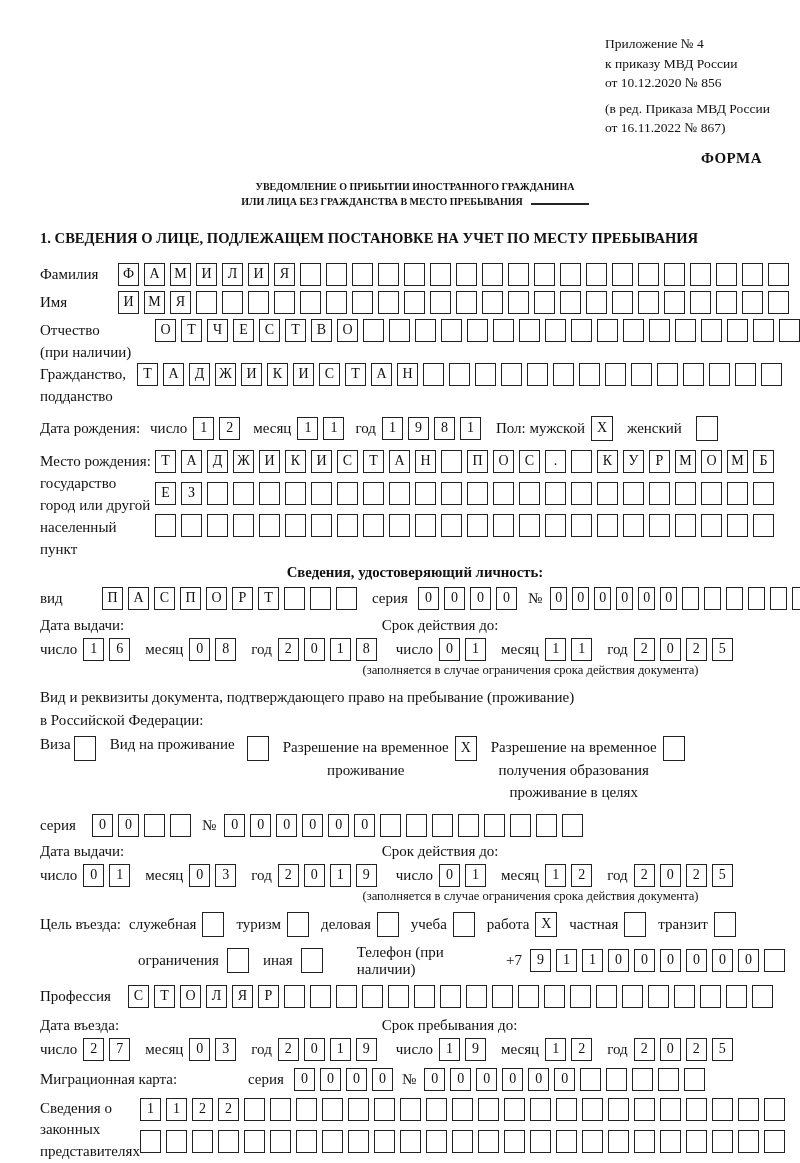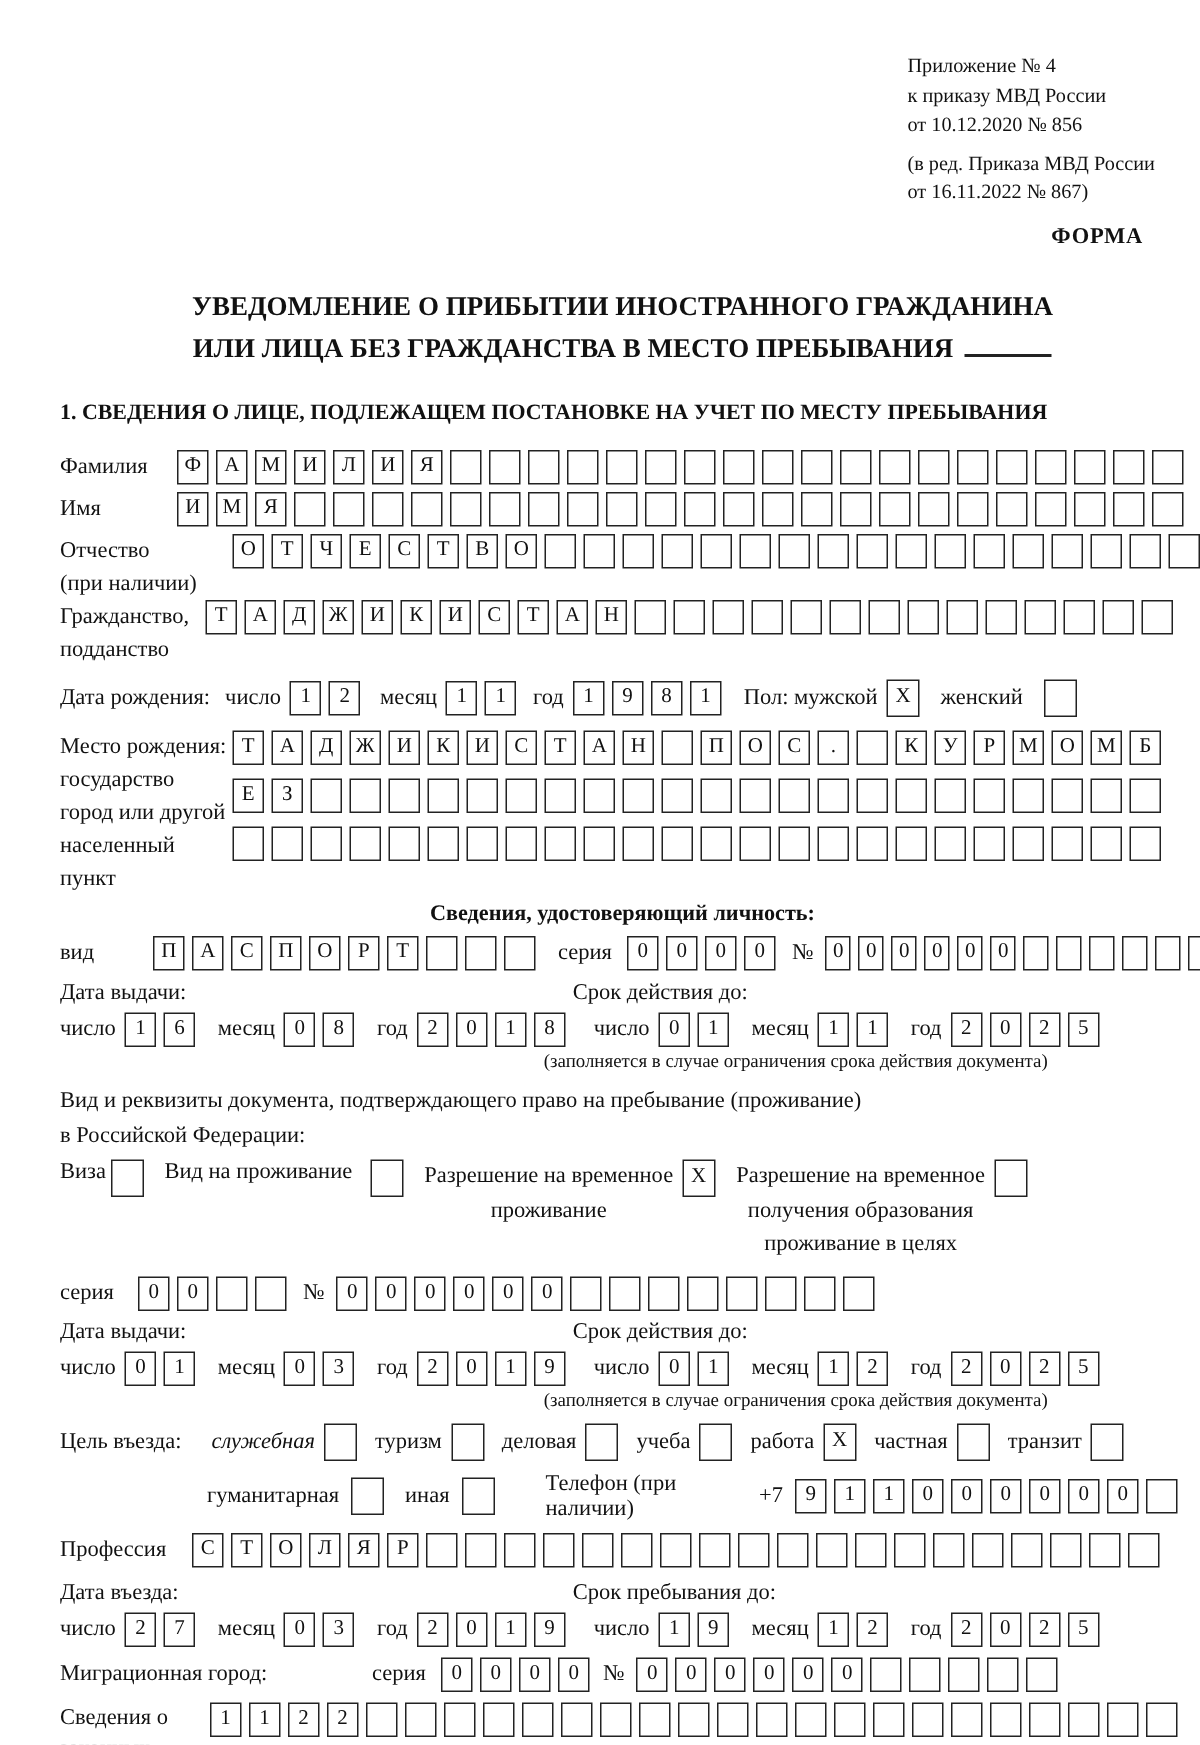--- a/index.html
+++ b/index.html
@@ -6,21 +6,21 @@
   .page{
     width:800px;height:1163px;box-sizing:border-box;
     padding:34px 10px 0 40px;overflow:hidden;position:relative;
     background:#fff;color:#111;
     font-family:"Liberation Serif","DejaVu Serif",serif;
     font-size:15px;
   }
   .hdr{margin-left:auto;width:185px;font-size:13.5px;line-height:1.45;}
   .hdr .sub{margin-top:6px;}
   .forma{text-align:right;padding-right:28px;font-weight:bold;font-size:15px;margin-top:12px;letter-spacing:.5px;}
-  .title{text-align:center;font-weight:bold;font-size:18px;line-height:1.55;margin-top:24px;}
+  .title{text-align:center;font-weight:bold;font-size:10px;line-height:1.55;margin-top:12px;}
   .blank-line{display:inline-block;width:58px;border-bottom:2px solid #222;height:2px;margin-left:8px;}
   .sec-head{font-weight:bold;font-size:14.6px;margin:20px 0 16px 0;}
   .row{display:flex;align-items:center;margin-bottom:5px;}
   .lbl{flex:none;}
   .cells{white-space:nowrap;display:inline-block;}
   .cell{
     box-sizing:border-box;display:inline-block;width:21px;height:23px;
     border:1.7px solid #222;margin-right:5px;text-align:center;
     font-size:14px;line-height:20px;vertical-align:middle;background:#fff;
   }
@@ -41,21 +41,21 @@
   .dp-head{text-align:left;margin-bottom:4px;}
   .dp-row{display:flex;align-items:center;}
   .dp-row .t{margin:0 6px 0 0;} .dp-row .t2{margin:0 6px 0 10px;}
   .caption{font-size:12.6px;margin:0 0 8px 43%;white-space:nowrap;}
   .intro{line-height:1.55;margin-bottom:4px;}
   .opts{display:flex;align-items:flex-start;margin:2px 0 10px 0;}
   .opt{display:flex;align-items:flex-start;margin-right:14px;}
   .opt .olines{text-align:center;line-height:1.5;}
   .purpose-row{display:flex;align-items:center;margin-bottom:7px;flex-wrap:nowrap;}
   .purpose-row .plbl{margin:0 4px 0 12px;}
-  .purpose-row .plbl.first{margin-left:20px;font-style:italic;}
+  .purpose-row .plbl.first{margin-left:8px;}
   .guard{display:flex;align-items:flex-start;}
   .guard .glbl{flex:0 0 95px;line-height:21.5px;}
   [data-interactable]{cursor:default;}
 </style>
 </head>
 <body>
 
 <div class="page" data-interactable="false">
 
   <div class="hdr" data-interactable="false">
@@ -239,21 +239,21 @@
     <span class="plbl" data-interactable="false">учеба</span>
       <span class="cb" style="margin-left:2px" data-interactable="true"></span>
     <span class="plbl" data-interactable="false">работа</span>
       <span class="cb" style="margin-left:2px" data-interactable="true">X</span>
     <span class="plbl" data-interactable="false">частная</span>
       <span class="cb" style="margin-left:2px" data-interactable="true"></span>
     <span class="plbl" data-interactable="false">транзит</span>
       <span class="cb" style="margin-left:2px" data-interactable="true"></span>
   </div>
   <div class="purpose-row" data-interactable="false">
-    <span style="margin-left:98px" data-interactable="false">гуманитарная</span>
+    <span style="margin-left:98px" data-interactable="false">ограничения</span>
       <span class="cb" style="margin-left:8px" data-interactable="true"></span>
     <span style="margin-left:14px" data-interactable="false">иная</span>
       <span class="cb" style="margin-left:8px" data-interactable="true"></span>
     <span style="margin-left:34px" data-interactable="false">Телефон (при наличии)</span>
     <span style="margin:0 8px 0 18px" data-interactable="false">+7</span>
     <span class="cells" data-interactable="false"><span class="cell" data-interactable="true">9</span><span class="cell" data-interactable="true">1</span><span class="cell" data-interactable="true">1</span><span class="cell" data-interactable="true">0</span><span class="cell" data-interactable="true">0</span><span class="cell" data-interactable="true">0</span><span class="cell" data-interactable="true">0</span><span class="cell" data-interactable="true">0</span><span class="cell" data-interactable="true">0</span><span class="cell" data-interactable="true"></span></span>
   </div>
 
   <div class="row" style="margin-bottom:9px" data-interactable="false">
     <span class="lbl" style="width:88px" data-interactable="false">Профессия</span>
@@ -279,21 +279,21 @@
         <span class="cells" data-interactable="false"><span class="cell" data-interactable="true">1</span><span class="cell" data-interactable="true">9</span></span>
         <span class="t2" data-interactable="false">месяц</span>
         <span class="cells" data-interactable="false"><span class="cell" data-interactable="true">1</span><span class="cell" data-interactable="true">2</span></span>
         <span class="t2" data-interactable="false">год</span>
         <span class="cells" data-interactable="false"><span class="cell" data-interactable="true">2</span><span class="cell" data-interactable="true">0</span><span class="cell" data-interactable="true">2</span><span class="cell" data-interactable="true">5</span></span>
       </div>
     </div>
   </div>
 
   <div class="row" style="margin-bottom:7px" data-interactable="false">
-    <span class="lbl" style="width:168px" data-interactable="false">Миграционная город:</span>
+    <span class="lbl" style="width:168px" data-interactable="false">Миграционная карта:</span>
     <span style="margin:0 10px 0 40px" data-interactable="false">серия</span>
     <span class="cells" data-interactable="false"><span class="cell" data-interactable="true">0</span><span class="cell" data-interactable="true">0</span><span class="cell" data-interactable="true">0</span><span class="cell" data-interactable="true">0</span></span>
     <span style="margin:0 8px 0 4px" data-interactable="false">№</span>
     <span class="cells" data-interactable="false"><span class="cell" data-interactable="true">0</span><span class="cell" data-interactable="true">0</span><span class="cell" data-interactable="true">0</span><span class="cell" data-interactable="true">0</span><span class="cell" data-interactable="true">0</span><span class="cell" data-interactable="true">0</span><span class="cell" data-interactable="true"></span><span class="cell" data-interactable="true"></span><span class="cell" data-interactable="true"></span><span class="cell" data-interactable="true"></span><span class="cell" data-interactable="true"></span></span>
   </div>
 
   <div class="guard" data-interactable="false">
     <div class="glbl" data-interactable="false">
       <div data-interactable="false">Сведения о</div>
       <div data-interactable="false">законных</div>

